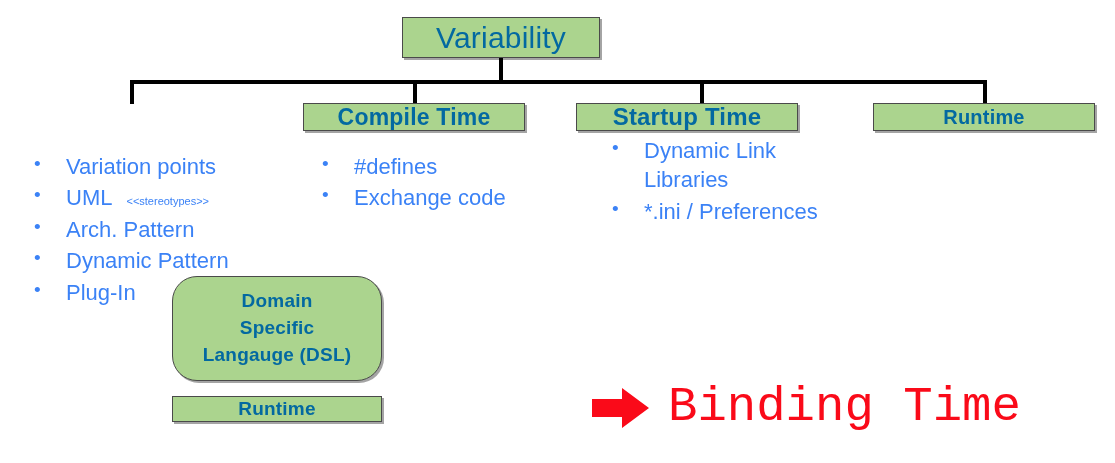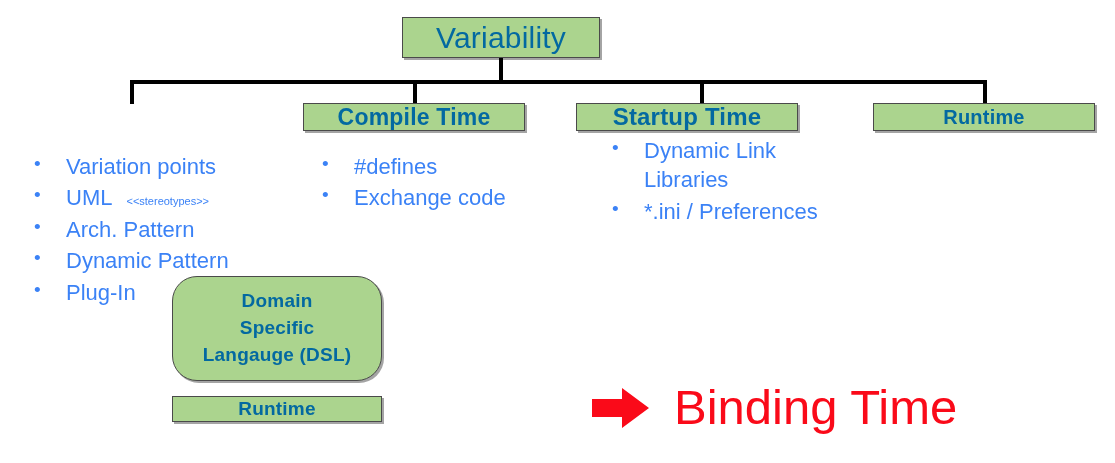--- a/index.html
+++ b/index.html
@@ -113,22 +113,23 @@
   #list-startup  { left: 600px; top: 136px; width: 265px; }
   #list-runtime  { left: 868px; top: 152px; width: 240px; }
 
   
   #binding-time {
     position: absolute;
     left: 592px;
     top: 383px;
     display: flex;
     align-items: center;
-    gap: 24px;
+    gap: 18px;
     color: #fa0a19;
+    font-family: Liberation Mono, monospace;
   }
   #binding-arrow-icon { display: block; }
   #binding-time-label {
     font-size: 49px;
     line-height: 1;
     color: #fa0a19;
     white-space: nowrap;
   }
 </style>
 </head>

